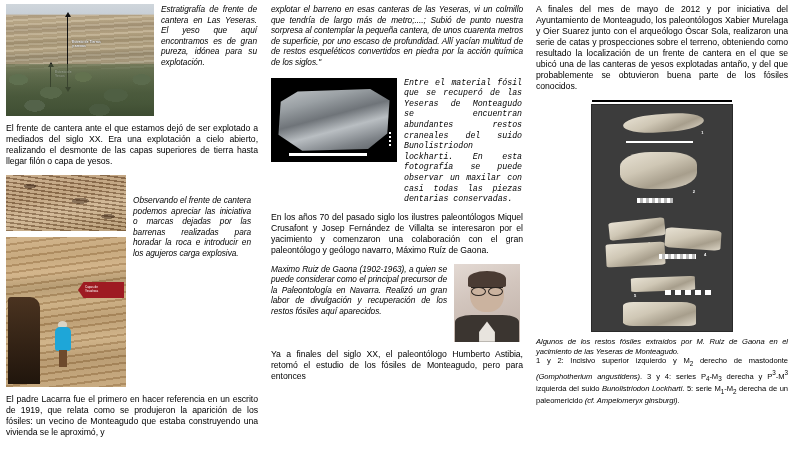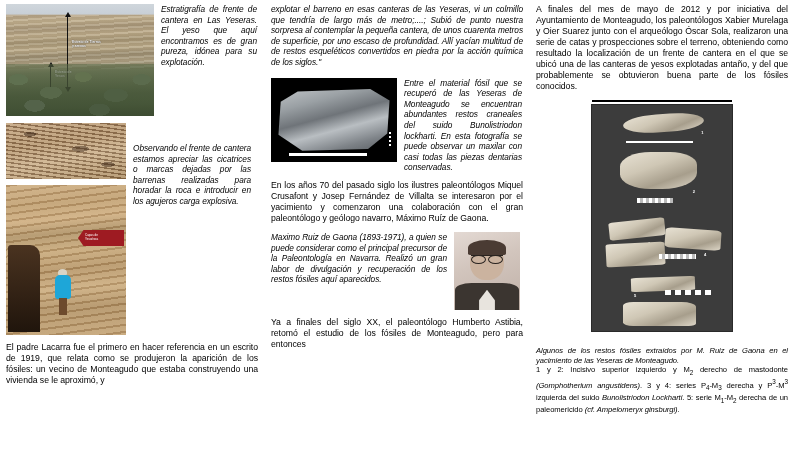--- a/index.html
+++ b/index.html
@@ -245,57 +245,58 @@
         <div class="arrow-line" style="left:61px; top:12px; height:72px;"></div>
         <div class="strat-label" style="left:66px; top:36px;">Estrato de Tierras
 y arenas</div>
         <div class="arrow-line" style="left:44px; top:62px; height:28px;"></div>
         <div class="strat-label" style="left:49px; top:66px;">Estrato de
 Yesos</div>
       </div>
       <p class="cap" style="width:96px;">Estratigrafía de frente de cantera en Las Yeseras. El yeso que aquí encontramos es de gran pureza, idónea para su explotación.</p>
     </div>
 
+    <p class="body">El frente de cantera ante el que estamos dejó de ser explotado a mediados del siglo XX. Era una explotación a cielo abierto, realizando el desmonte de las capas superiores de tierra hasta llegar filón o capa de yesos.</p>
 
     <div class="figwrap">
       <div>
         <div class="photo photo-rockface"></div>
         <div class="photo photo-trench" style="margin-top:6px;">
           <div class="red-flag">Capas de
 Yeso/roca</div>
           <div class="worker">
             <div class="head"></div>
             <div class="torso"></div>
             <div class="legs"></div>
           </div>
         </div>
       </div>
-      <p class="cap" style="width:118px; padding-top:20px;">Observando el frente de cantera estamos apreciar las cicatrices o marcas dejadas por las barrenas realizadas para horadar la roca e introducir en los agujeros carga explosiva.</p>
+      <p class="cap" style="width:118px; padding-top:20px;">Observando el frente de cantera podemos apreciar las iniciativa o marcas dejadas por las barrenas realizadas para horadar la roca e introducir en los agujeros carga explosiva.</p>
     </div>
 
     <p class="body">El padre Lacarra fue el primero en hacer referencia en un escrito de 1919, que relata como se produjeron la aparición de los fósiles: un vecino de Monteagudo que estaba construyendo una vivienda se le aproximó, y</p>
   </div>
 
   <div class="col">
 
     <p class="cap">explotar el barreno en esas canteras de las Yeseras, vi un colmillo que tendría de largo más de metro;....; Subió de punto nuestra sorpresa al contemplar la pequeña cantera, de unos cuarenta metros de superficie, por uno escaso de profundidad. Allí yacían multitud de de restos esqueléticos convertidos en piedra por la acción química de los siglos."</p>
 
-    <div class="figwrap" style="margin-top:10px;">
+    <div class="figwrap" style="margin-top:10px;font-family:Liberation Mono, monospace;">
       <div class="photo photo-fossil">
         <div class="rock"></div>
         <div class="scalebar"></div>
         <div class="vtick"></div>
       </div>
       <p class="cap" style="width:118px;">Entre el material fósil que se recuperó de las Yeseras de Monteagudo se encuentran abundantes restos craneales del suido Bunolistriodon lockharti. En esta fotografía se puede observar un maxilar con casi todas las piezas dentarias conservadas.</p>
     </div>
 
     <p class="body" style="margin-top:2px;">En los años 70 del pasado siglo los ilustres paleontólogos Miquel Crusafont y Josep Fernández de Villalta se interesaron por el yacimiento y comenzaron una colaboración con el gran paleontólogo y geólogo navarro, Máximo Ruíz de Gaona.</p>
 
     <div class="figwrap">
-      <p class="cap" style="width:176px;">Maximo Ruiz de Gaona (1893-1971), a quien se puede considerar como el principal precursor de la Paleontología en Navarra. Realizó un gran labor de divulgación y recuperación de los restos fósiles aquí aparecidos.</p>
+      <p class="cap" style="width:176px;">Maximo Ruiz de Gaona (1902-1963), a quien se puede considerar como el principal precursor de la Paleontología en Navarra. Realizó un gran labor de divulgación y recuperación de los restos fósiles aquí aparecidos.</p>
       <div class="photo photo-portrait">
         <div class="p-body"></div>
         <div class="p-shirt"></div>
         <div class="p-head"></div>
         <div class="p-hair"></div>
         <div class="p-glass"></div>
       </div>
     </div>
 
     <p class="body" style="margin-top:2px;">Ya a finales del siglo XX, el paleontólogo Humberto Astibia, retomó el estudio de los fósiles de Monteagudo, pero para entonces</p>
@@ -323,17 +324,17 @@
       <div class="num" style="left:80%; top:65%;">4</div>
       <div class="scl" style="left:48%; top:66%; width:26%; height:5px; background:repeating-linear-gradient(90deg,#fff 0 3px,#bbb 3px 6px);"></div>
 
       <div class="bone" style="left:28%; top:76%; width:46%; height:6%; transform:rotate(-2deg); border-radius:8%;"></div>
       <div class="num" style="left:30%; top:83%;">5</div>
       <div class="scl" style="left:52%; top:82%; width:36%; height:5px; background:repeating-linear-gradient(90deg,#fff 0 6px,#3c3c3c 6px 10px);"></div>
 
       <div class="bone" style="left:22%; top:87%; width:52%; height:11%; border-radius:14% 20% 10% 14%;"></div>
     </div>
 
-    <p class="cap small" style="margin-top:14px;">Algunos de los restos fósiles extraídos por M. Ruiz de Gaona en el yacimiento de las Yeseras de Monteagudo.</p>
+    <p class="cap small" style="margin-top:5px;">Algunos de los restos fósiles extraídos por M. Ruiz de Gaona en el yacimiento de las Yeseras de Monteagudo.</p>
     <p class="cap small" style="font-style:normal;"><span>1 y 2: Incisivo superior izquierdo y M</span><sub>2</sub><span> derecho de mastodonte </span><i>(Gomphotherium angustidens)</i><span>. 3 y 4: series P</span><sub>4</sub><span>-M</span><sub>3</sub><span> derecha y P</span><sup>3</sup><span>-M</span><sup>3</sup><span> izquierda del suido </span><i>Bunolistriodon Lockharti</i><span>. 5: serie M</span><sub>1</sub><span>-M</span><sub>2</sub><span> derecha de un paleomericido </span><i>(cf. Ampelomeryx ginsburgi)</i><span>.</span></p>
   </div>
 
 </div>
 
 </body></html>

